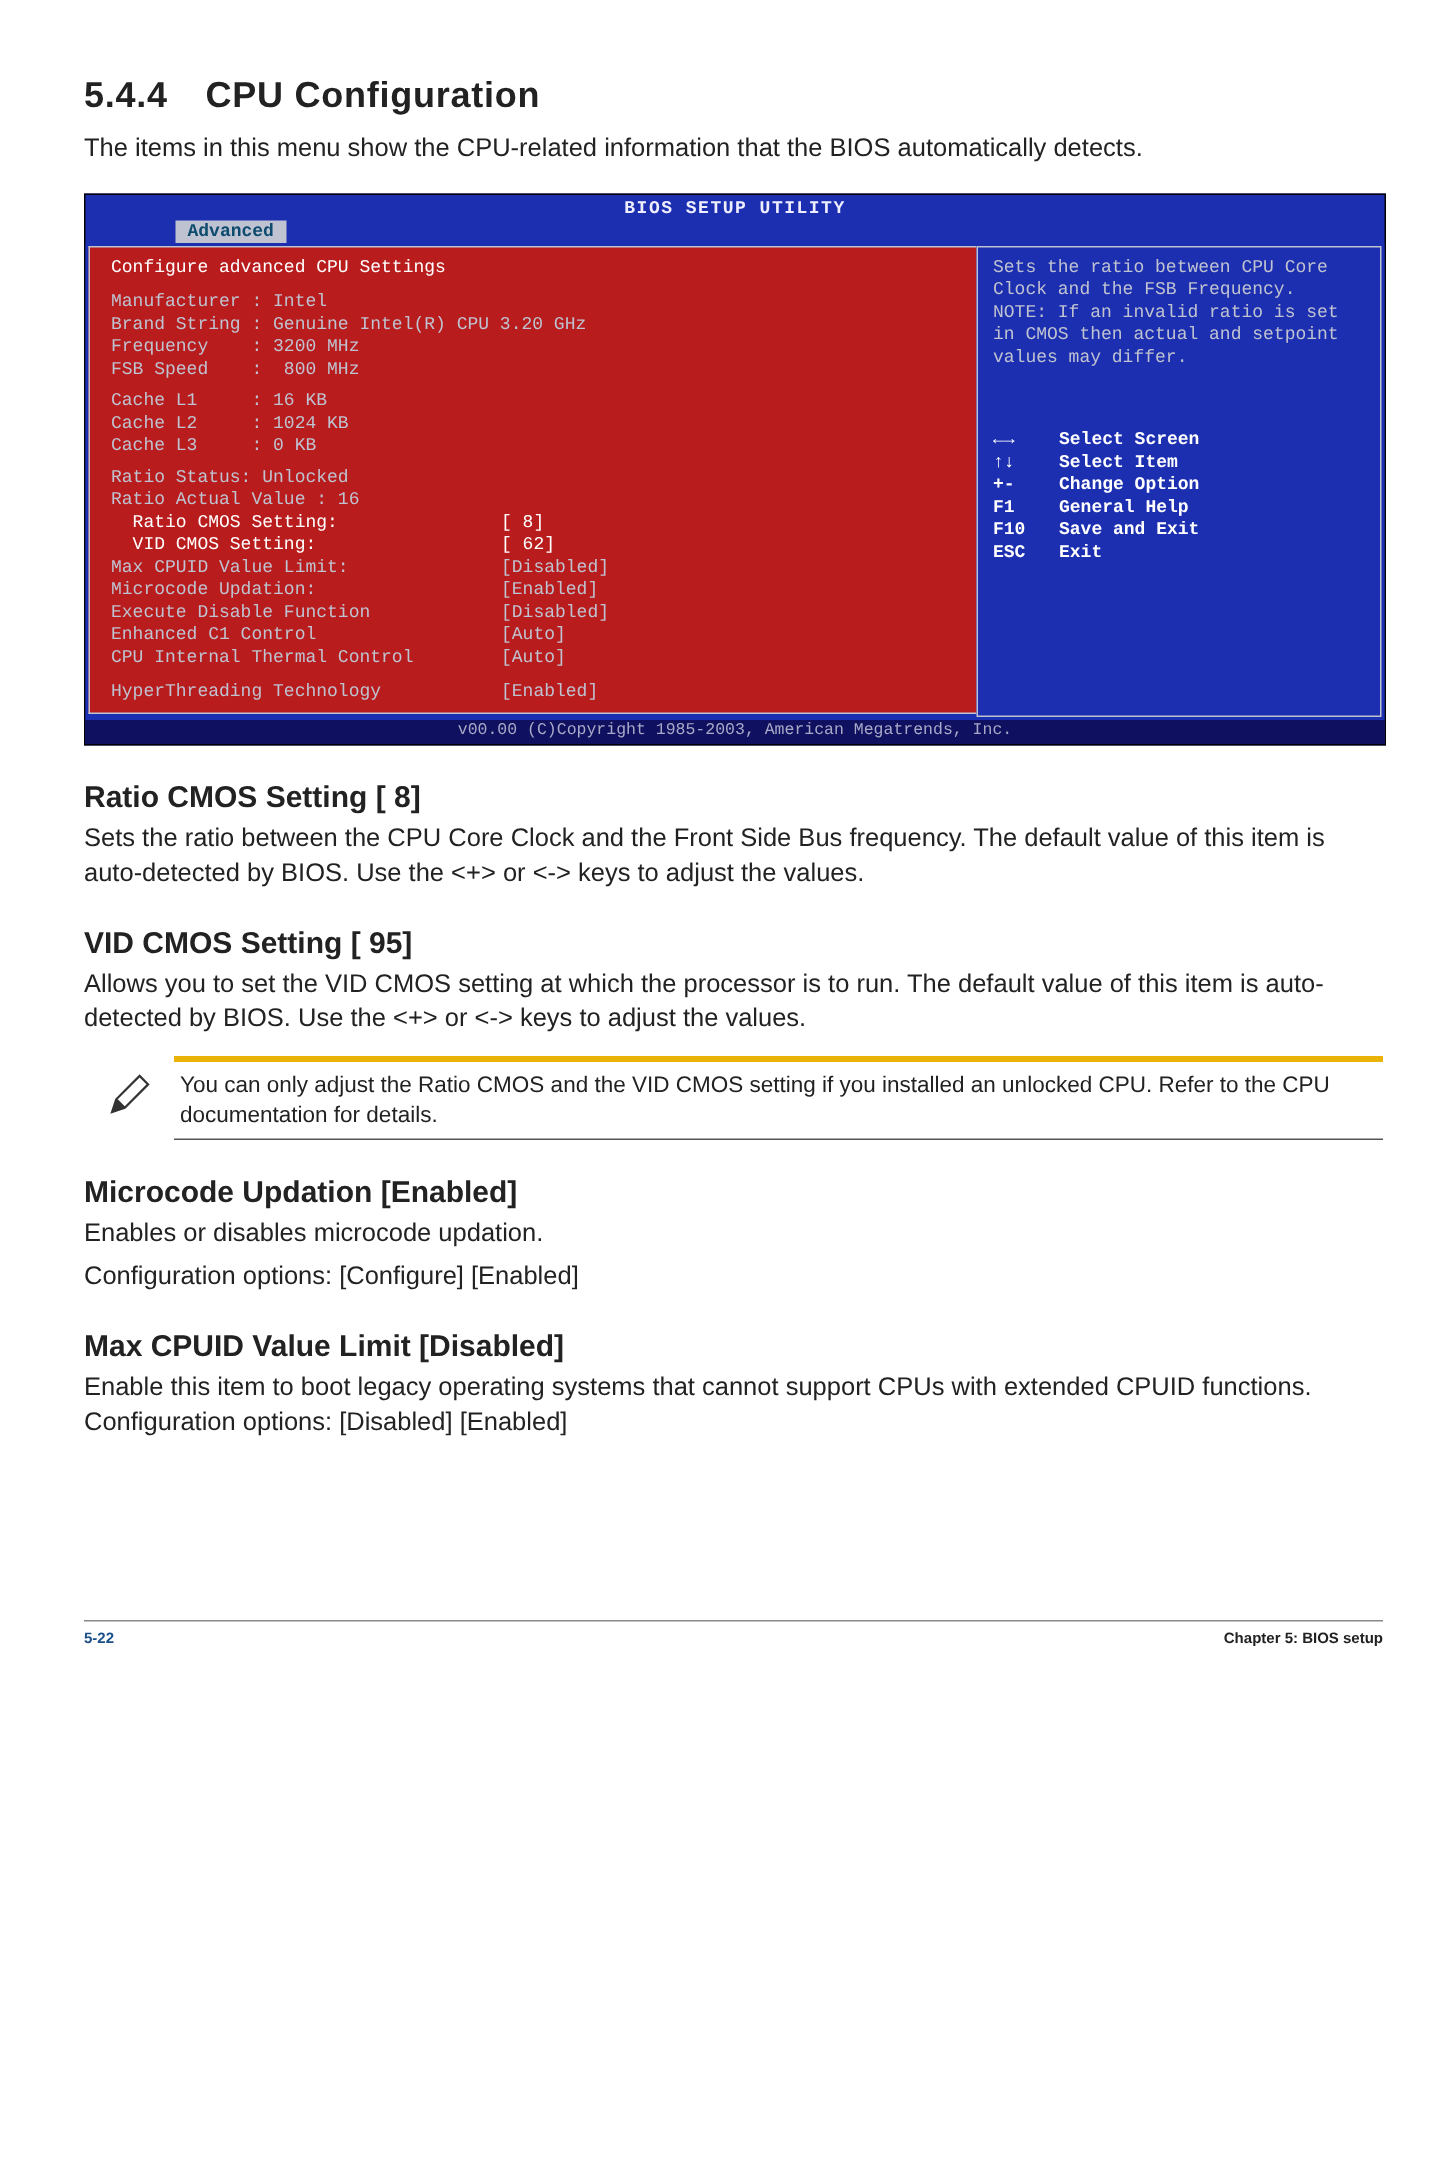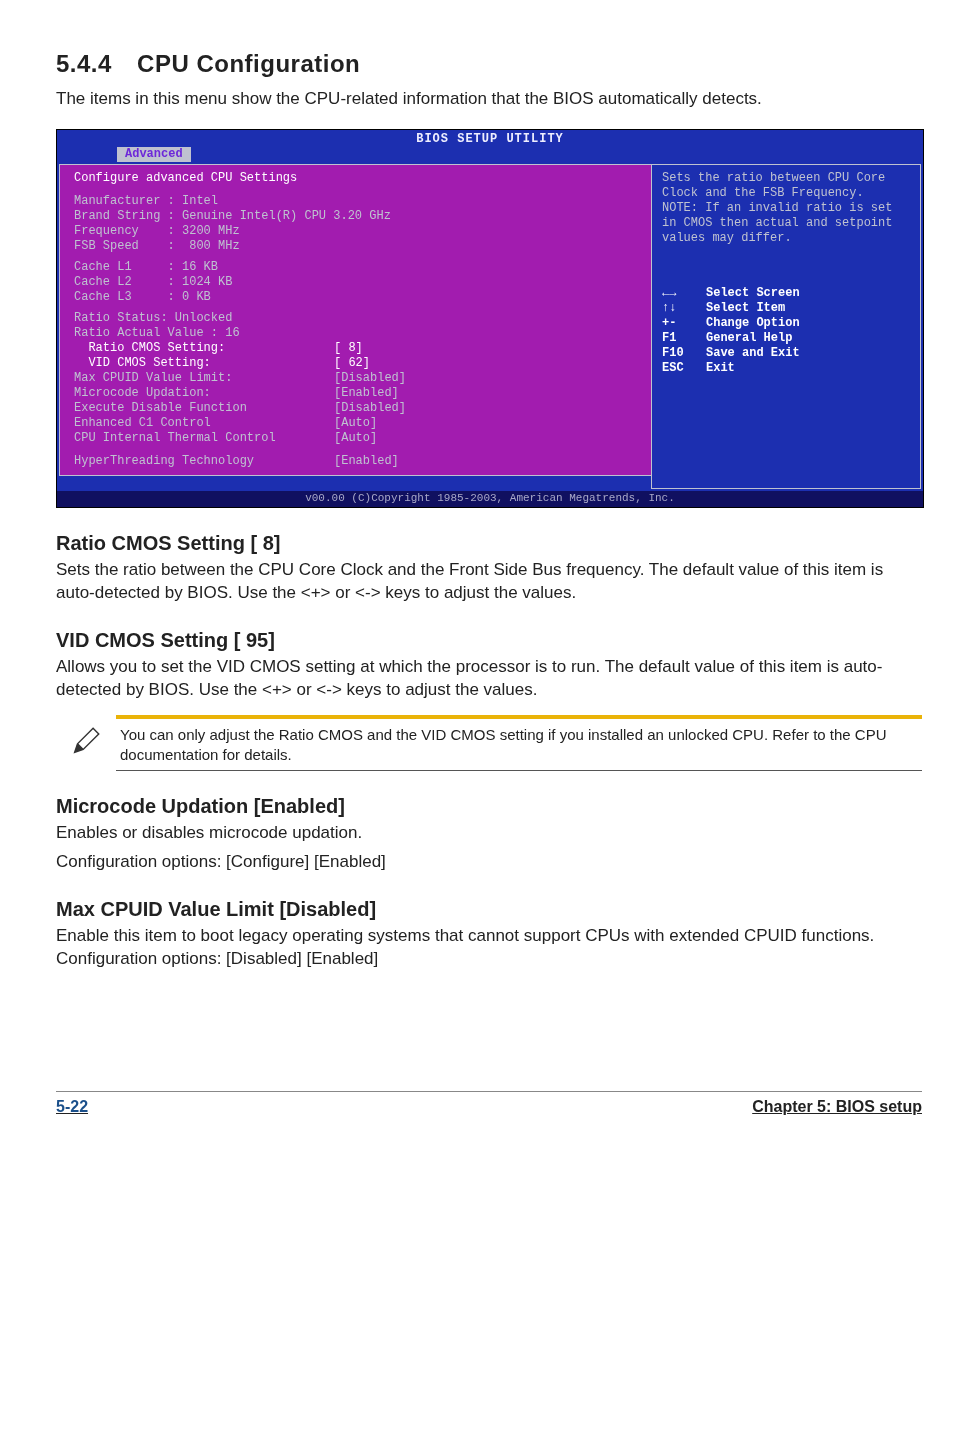--- a/index.html
+++ b/index.html
@@ -46,35 +46,35 @@
     font-size: 12px;
     letter-spacing: 1px;
     font-weight: bold;
   }
   .bios-tabs {
     padding: 0 0 0 60px;
   }
   .bios-tab {
     display: inline-block;
     background: #bfc2d0;
-    color: #6d28d9;
+    color: #0c4a6e;
     padding: 0 8px;
     font-weight: bold;
   }
   .bios-body {
     display: flex;
     background: #1c2fb0;
   }
   .bios-left {
     flex: 1;
-    background: #a21caf;
+    background: #b91c1c;
     padding: 6px 10px 6px 14px;
     border: 1px solid #bfc2d0;
     border-right: none;
-    margin: 2px 0 15px 2px;
+    margin: 2px 0 4px 2px;
   }
   .bios-right {
     width: 248px;
     background: #1c2fb0;
     padding: 6px 10px;
     border: 1px solid #bfc2d0;
     margin: 2px 2px 2px 0;
   }
   .bios-heading {
     color: #fff;
@@ -123,22 +123,21 @@
     font-size: 15px;
     line-height: 1.3;
   }
   
   .footer {
     border-top: 1px solid #888;
     margin-top: 120px;
     padding-top: 6px;
     display: flex;
     justify-content: space-between;
-    font-size: 16px;
-    text-decoration: underline;
+    font-size: 10px;
   }
   .footer .left { color: #1a4f8a; font-weight: 700; }
   .footer .right { font-weight: 700; }
 </style>
 </head>
 <body>
 
 <div class="page">
 
   <h1 class="section-num">

